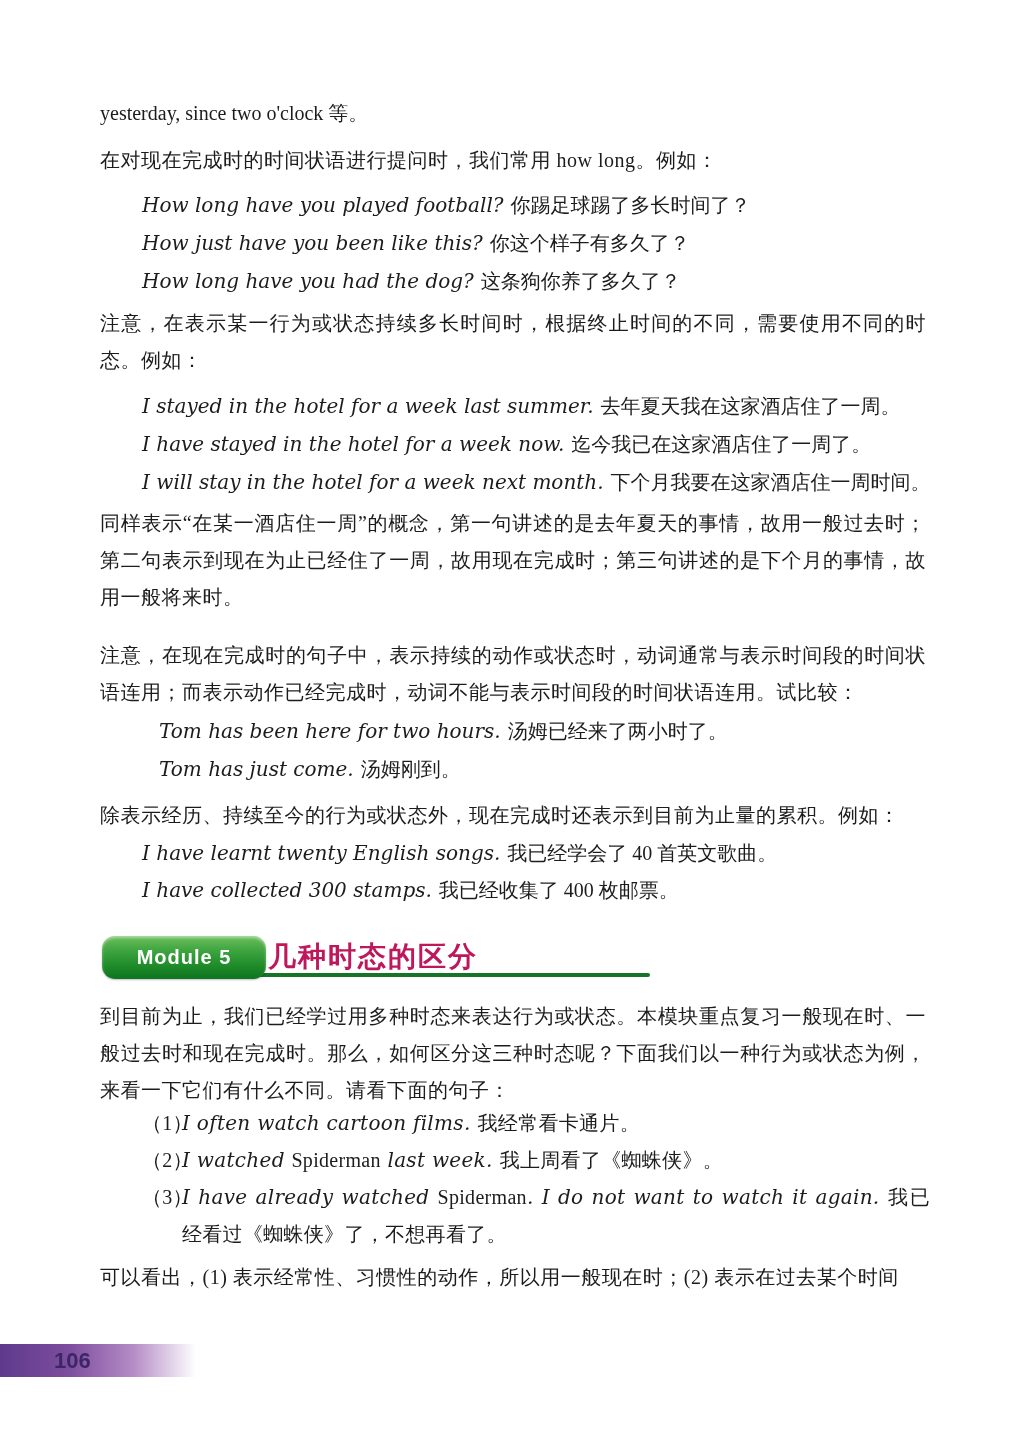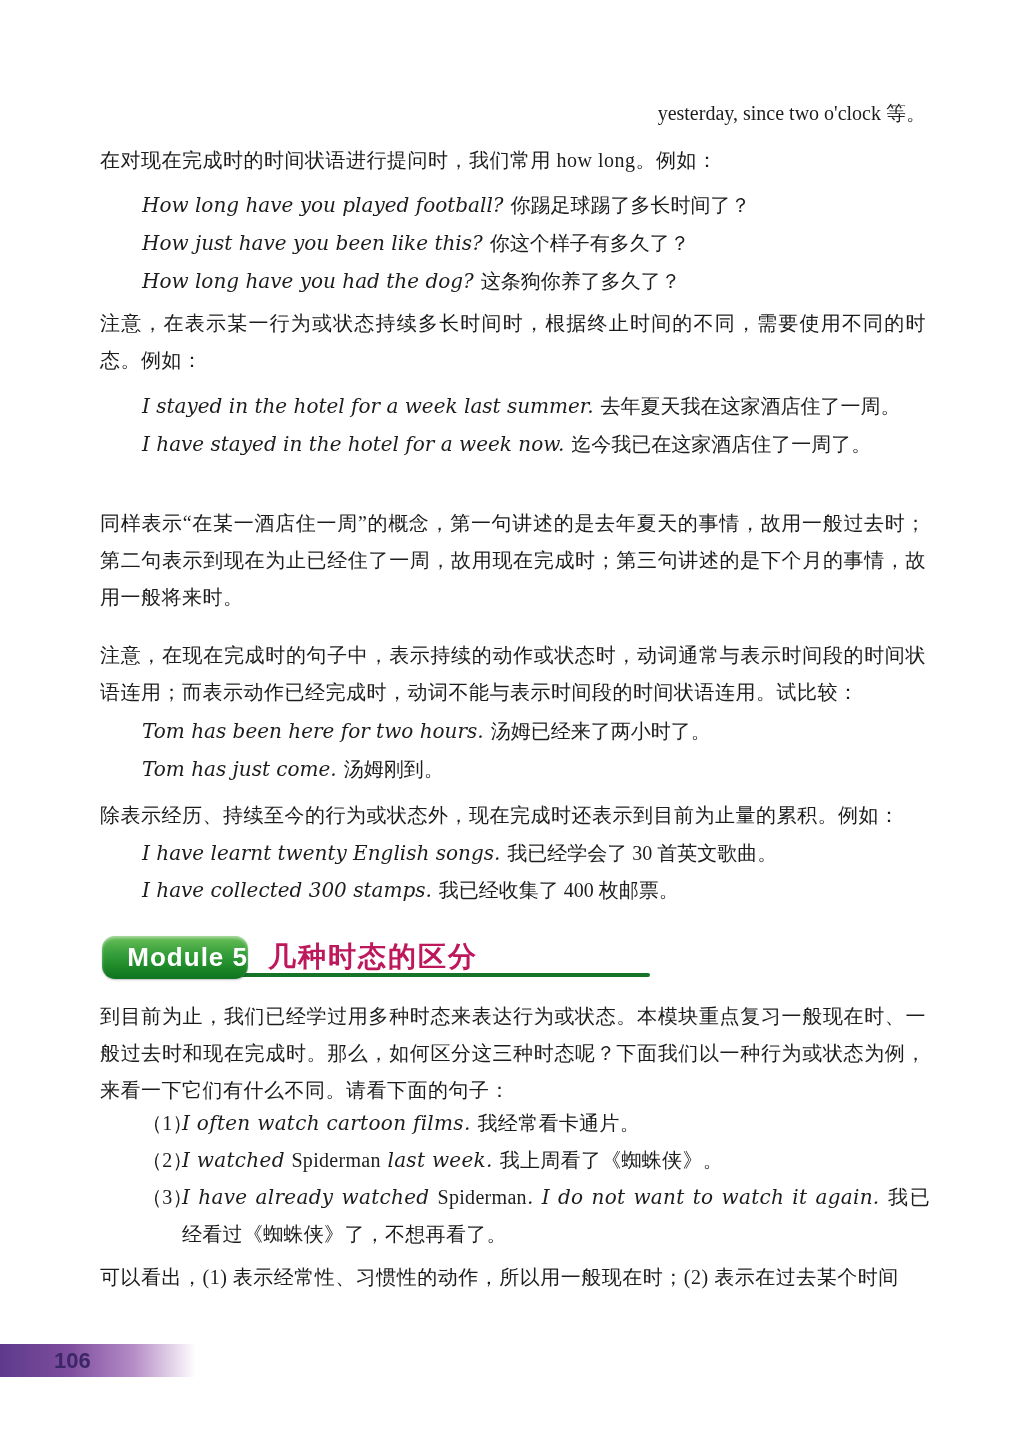--- a/index.html
+++ b/index.html
@@ -13,21 +13,21 @@
   }
   .abs{position:absolute;}
   .para{
     left:100px;width:826px;
     font-size:20px;line-height:37px;
     text-align:justify;
     letter-spacing:0.5px;
   }
   .intro{
     left:100px;width:826px;
-    font-size:20px;line-height:30px;text-align:right;
+    font-size:20px;line-height:30px;
   }
   .ex-group{left:142px;width:784px;}
   .ex-line{
     height:38px;line-height:38px;
     white-space:nowrap;
     font-size:20px;
   }
   .ex-line.lh37{height:37px;line-height:37px;}
   .en{
     font-style:italic;
@@ -42,28 +42,28 @@
   .zh{margin-left:7px;font-size:20px;}
   
   .module-head{left:100px;top:934px;width:826px;height:52px;}
   .module-underline{
     position:absolute;left:88px;top:39px;
     width:462px;height:4px;
     border-radius:2px;
   }
   .module-badge{
     position:absolute;left:2px;top:2px;
-    width:146px;height:43px;
+    width:164px;height:43px;
     border-radius:13px;
     background:linear-gradient(180deg,#6abf58 0%,#37a03c 40%,#1d8928 72%,#0e7420 100%);
     box-shadow:inset 0 2px 3px rgba(255,255,255,0.45), 0 1px 2px rgba(0,0,0,0.25);
     color:#ffffff;
     font-family:"Liberation Sans","DejaVu Sans",sans-serif;
-    font-weight:bold;font-size:26px;
-    text-align:right;line-height:43px;
+    font-weight:bold;font-size:20px;
+    text-align:center;line-height:43px;
     letter-spacing:1px;
   }
   .module-title{
     position:absolute;left:168px;top:3px;
     font-family:Liberation Sans, sans-serif;
     font-weight:bold;font-size:28px;color:#be185d;
     letter-spacing:2px;
     line-height:40px;
   }
   
@@ -106,40 +106,43 @@
 
   <div class="abs para" style="top:305px;">注意，在表示某一行为或状态持续多长时间时，根据终止时间的不同，需要使用不同的时态。例如：</div>
 
   <div class="abs ex-group" style="top:387px;">
     <div class="ex-line">
       <span class="en">I stayed in the hotel for a week last summer.</span><span class="zh">去年夏天我在这家酒店住了一周。</span>
     </div>
     <div class="ex-line">
       <span class="en">I have stayed in the hotel for a week now.</span><span class="zh">迄今我已在这家酒店住了一周了。</span>
     </div>
+    <div class="ex-line">
+      <span class="en">I will stay in the hotel for a week next month.</span><span class="zh">下个月我要在这家酒店住一周时间。</span>
+    </div>
   </div>
 
   <div class="abs para" style="top:505px;">同样表示“在某一酒店住一周”的概念，第一句讲述的是去年夏天的事情，故用一般过去时；第二句表示到现在为止已经住了一周，故用现在完成时；第三句讲述的是下个月的事情，故用一般将来时。</div>
 
   <div class="abs para" style="top:637px;">注意，在现在完成时的句子中，表示持续的动作或状态时，动词通常与表示时间段的时间状语连用；而表示动作已经完成时，动词不能与表示时间段的时间状语连用。试比较：</div>
 
-  <div class="abs ex-group" style="top:712px;">
+  <div class="abs ex-group" style="top:712px;margin-left:17px;">
     <div class="ex-line">
       <span class="en">Tom has been here for two hours.</span><span class="zh">汤姆已经来了两小时了。</span>
     </div>
     <div class="ex-line">
       <span class="en">Tom has just come.</span><span class="zh">汤姆刚到。</span>
     </div>
   </div>
 
   <div class="abs para" style="top:797px;">除表示经历、持续至今的行为或状态外，现在完成时还表示到目前为止量的累积。例如：</div>
 
   <div class="abs ex-group" style="top:835px;">
     <div class="ex-line lh37">
-      <span class="en">I have learnt twenty English songs.</span><span class="zh">我已经学会了 30 首英文歌曲。</span>
+      <span class="en">I have learnt twenty English songs.</span><span class="zh">我已经学会了 40 首英文歌曲。</span>
     </div>
     <div class="ex-line lh37">
       <span class="en">I have collected 300 stamps.</span><span class="zh">我已经收集了 400 枚邮票。</span>
     </div>
   </div>
 
   <div class="abs module-head">
     <div class="module-underline" style="background:#157428;"></div>
     <div class="module-badge">Module 5</div>
     <div class="module-title">几种时态的区分</div>

